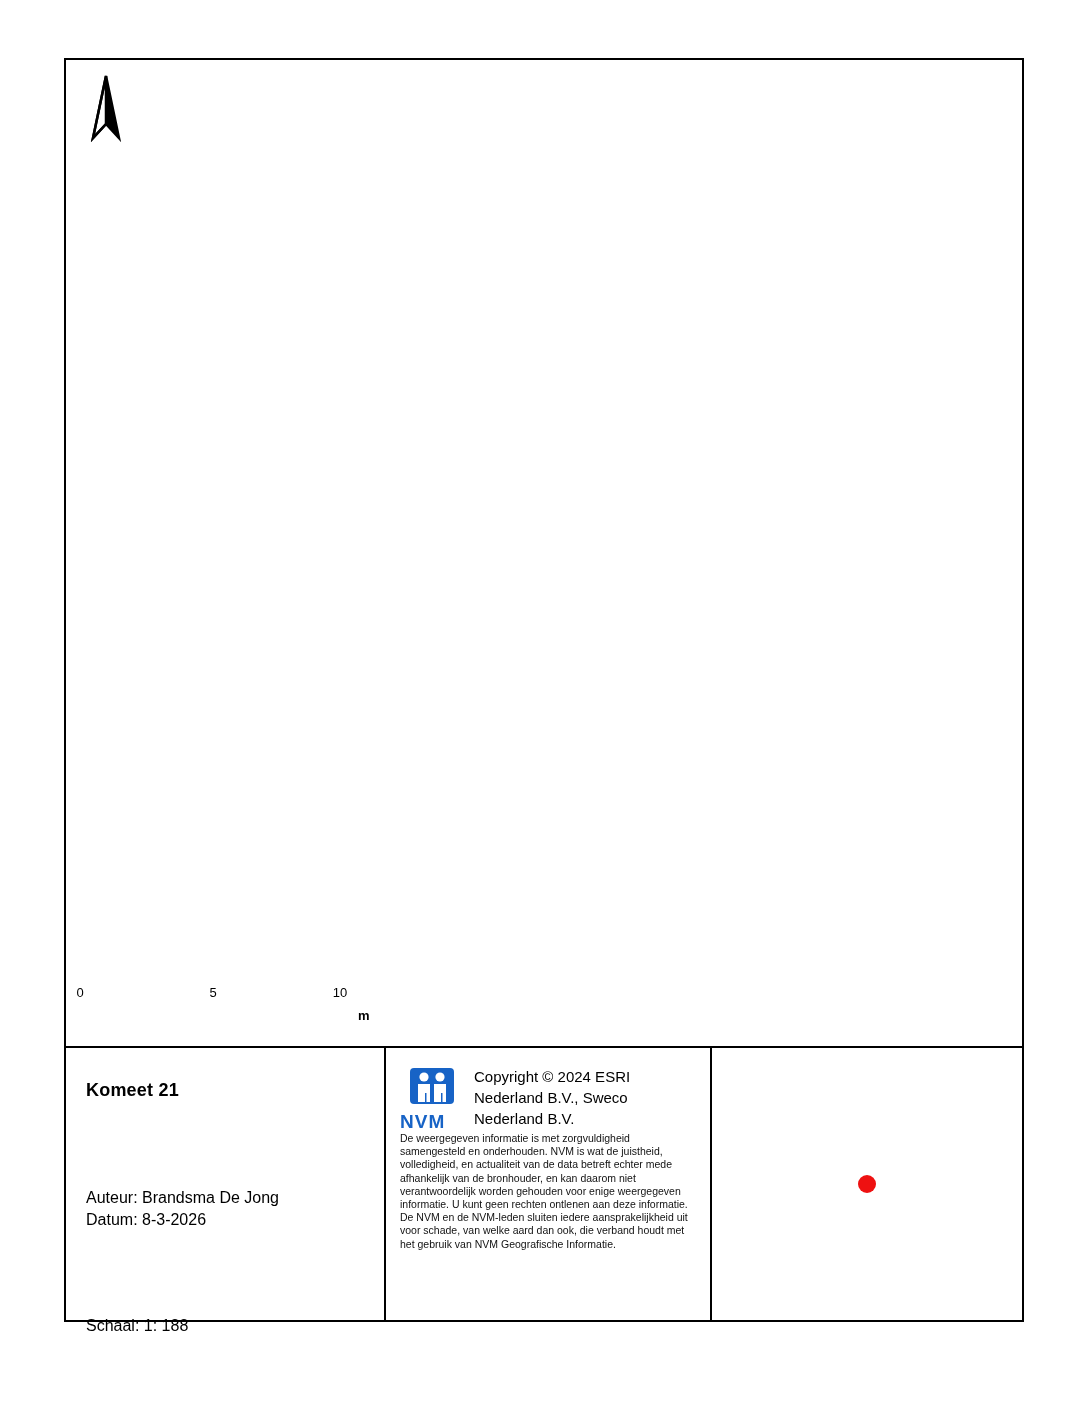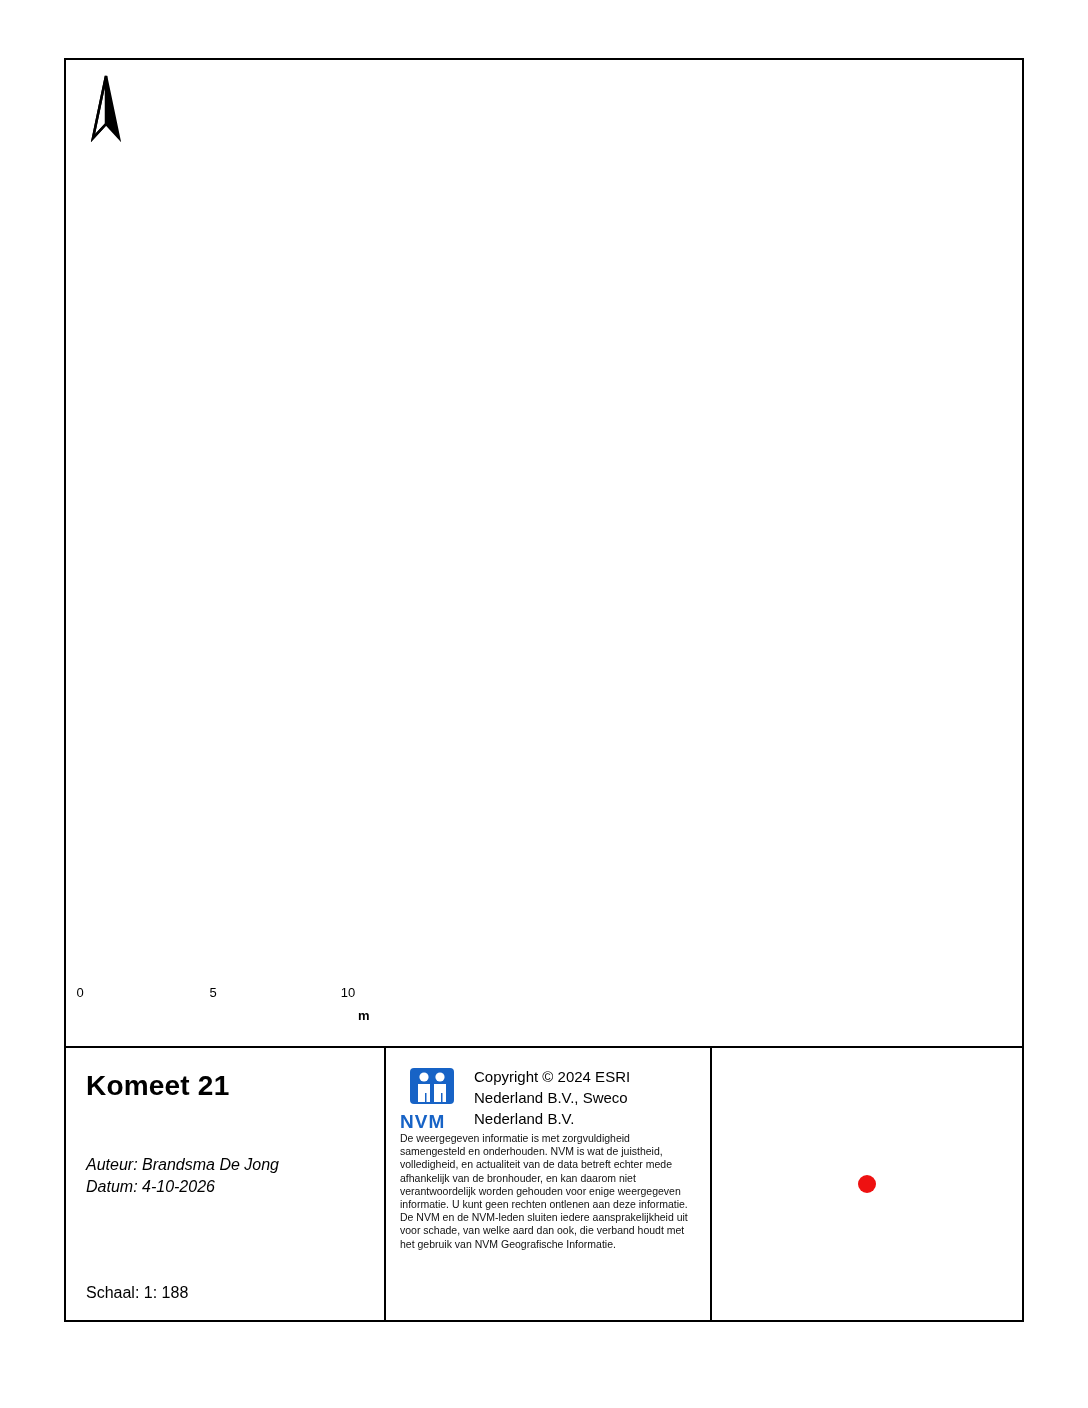--- a/index.html
+++ b/index.html
@@ -107,32 +107,31 @@
     border-right: 2px solid #000000;
     padding: 18px 14px 10px 14px;
   }
   #panel-locator {
     flex: 1;
     padding: 0;
   }
 
   
   #map-title {
-    font-size: 28px;
+    font-size: 18px;
     font-weight: bold;
     letter-spacing: 0.2px;
-    margin: 0 0 0 0;
+    margin: 10px 0 0 0;
   }
   #author-line, #date-line {
     font-size: 16px;
     line-height: 22px;
   }
   #author-block {
-    margin-top: 52px;
-    font-style: italic;
+    margin-top: 86px;
   }
   #scale-line {
     font-size: 16px;
     margin-top: 86px;
   }
 
   
   #copyright-head {
     display: flex;
     align-items: flex-start;
@@ -196,35 +195,35 @@
         <polygon points="24,2 37,64 24,50 24,2" fill="#000000"></polygon>
         <polygon points="24,2 11,64 24,50 24,2" fill="#ffffff" stroke="#000000" stroke-width="2.5"></polygon>
         <path d="M24,2 L37,64 L24,50 L11,64 Z" fill="none" stroke="#000000" stroke-width="2.5" stroke-linejoin="miter"></path>
       </svg>
     </div>
 
     <div id="scalebar">
       <div class="ticks">
         <span class="tick-label" style="left:4px;">0</span>
         <span class="tick-label" style="left:137px;">5</span>
-        <span class="tick-label" style="left:272px;">10</span>
+        <span class="tick-label" style="left:264px;">10</span>
       </div>
       <div class="bar-line"></div>
       <span class="unit">m</span>
     </div>
 
   </div>
 
   <div id="info-strip">
 
     <div class="panel" id="panel-title">
       <div id="map-title">Komeet 21</div>
       <div id="author-block">
         <div id="author-line">Auteur: Brandsma De Jong</div>
-        <div id="date-line">Datum: 4-10-2026</div>
+        <div id="date-line">Datum: 8-3-2026</div>
       </div>
       <div id="scale-line">Schaal: 1: 188</div>
     </div>
 
     <div class="panel" id="panel-copyright">
       <div id="copyright-head">
         <div id="nvm-logo">
           <svg viewBox="0 0 64 44" width="64" height="44" aria-hidden="true">
             <rect x="10" y="0" width="44" height="36" rx="4" fill="#1763c6"></rect>
             <circle cx="24" cy="9" r="4.6" fill="#ffffff"></circle>

